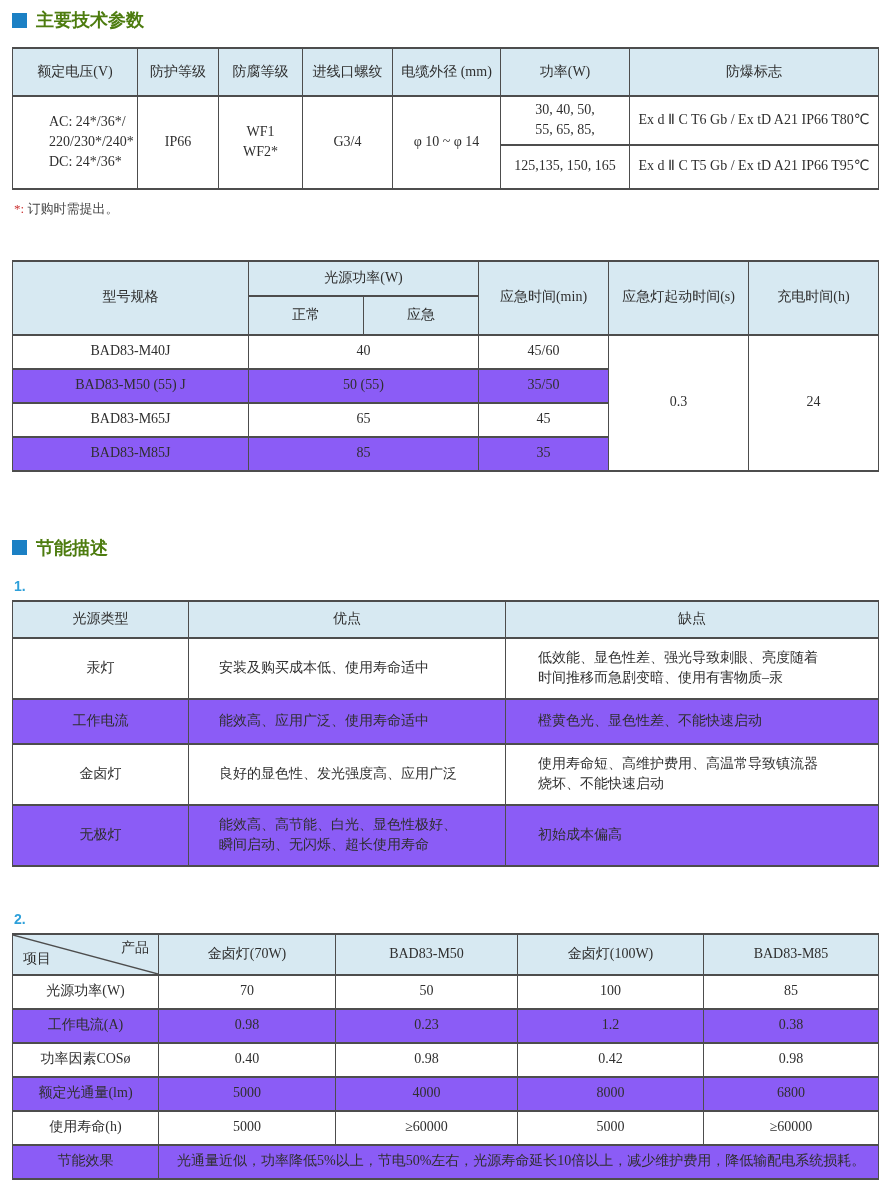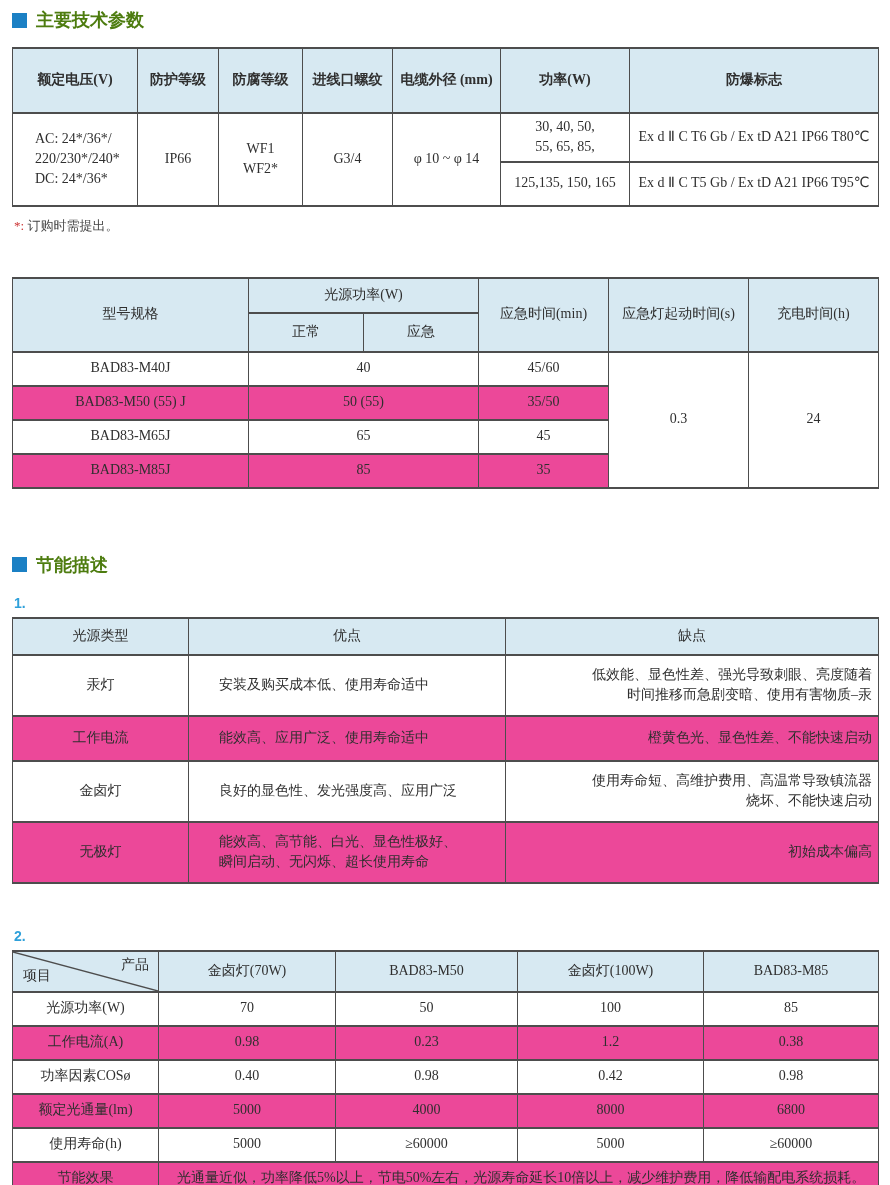--- a/index.html
+++ b/index.html
@@ -32,45 +32,45 @@
   }
   th, td {
     border: 1px solid #4d4d4d;
     border-top-width: 2px; border-bottom-width: 2px;
     text-align: center; vertical-align: middle;
     padding: 3px 6px;
     font-weight: normal;
     line-height: 1.45;
   }
   .hdr th { background: #d7e9f2; }
-  .alt td { background: #ec4899; }
+  .alt td { background: #8b5cf6; }
   td.white { background: #ffffff; }
   .pre { white-space: pre-line; }
   .note { margin: 10px 0 0 2px; font-size: 13px; color: #444; }
   .note .star { color: #cc3333; }
   
   #tableA { margin-top: 15px; }
   #tableB { margin-top: 42px; }
   #sec2 { margin-top: 64px; }
   #lbl1 { margin-top: 18px; }
   #tableC { margin-top: 4px; }
   #lbl2 { margin-top: 44px; }
   #tableD { margin-top: 2px; }
   
-  #tableA th { height: 65px; font-weight: bold; }
+  #tableA th { height: 48px; }
   #tableA td { height: 44px; }
-  #tableA td.volt { text-align: left; padding-left: 22px; }
+  #tableA td.volt { text-align: left; padding-left: 36px; }
   
   #tableB .h1 th { height: 35px; }
   #tableB .h2 th { height: 39px; }
   #tableB td { height: 34px; }
   
   #tableC th { height: 37px; }
   #tableC td.pros { text-align: left; padding-left: 30px; }
-  #tableC td.cons { text-align: right; padding-left: 32px; }
+  #tableC td.cons { text-align: left; padding-left: 32px; }
   #tableC tr.r-tall td { height: 61px; }
   #tableC tr.r-mid td { height: 45px; }
   
   #tableD th { height: 41px; }
   #tableD td { height: 34px; }
   #tableD td.effect { text-align: left; padding-left: 18px; }
   th.diag { position: relative; padding: 8px; }
   th.diag svg { position: absolute; top: 0; left: 0; width: 100%; height: 100%; display: block; }
   th.diag .diag-top { position: absolute; top: 3px; right: 9px; }
   th.diag .diag-bottom { position: absolute; bottom: 4px; left: 10px; }

